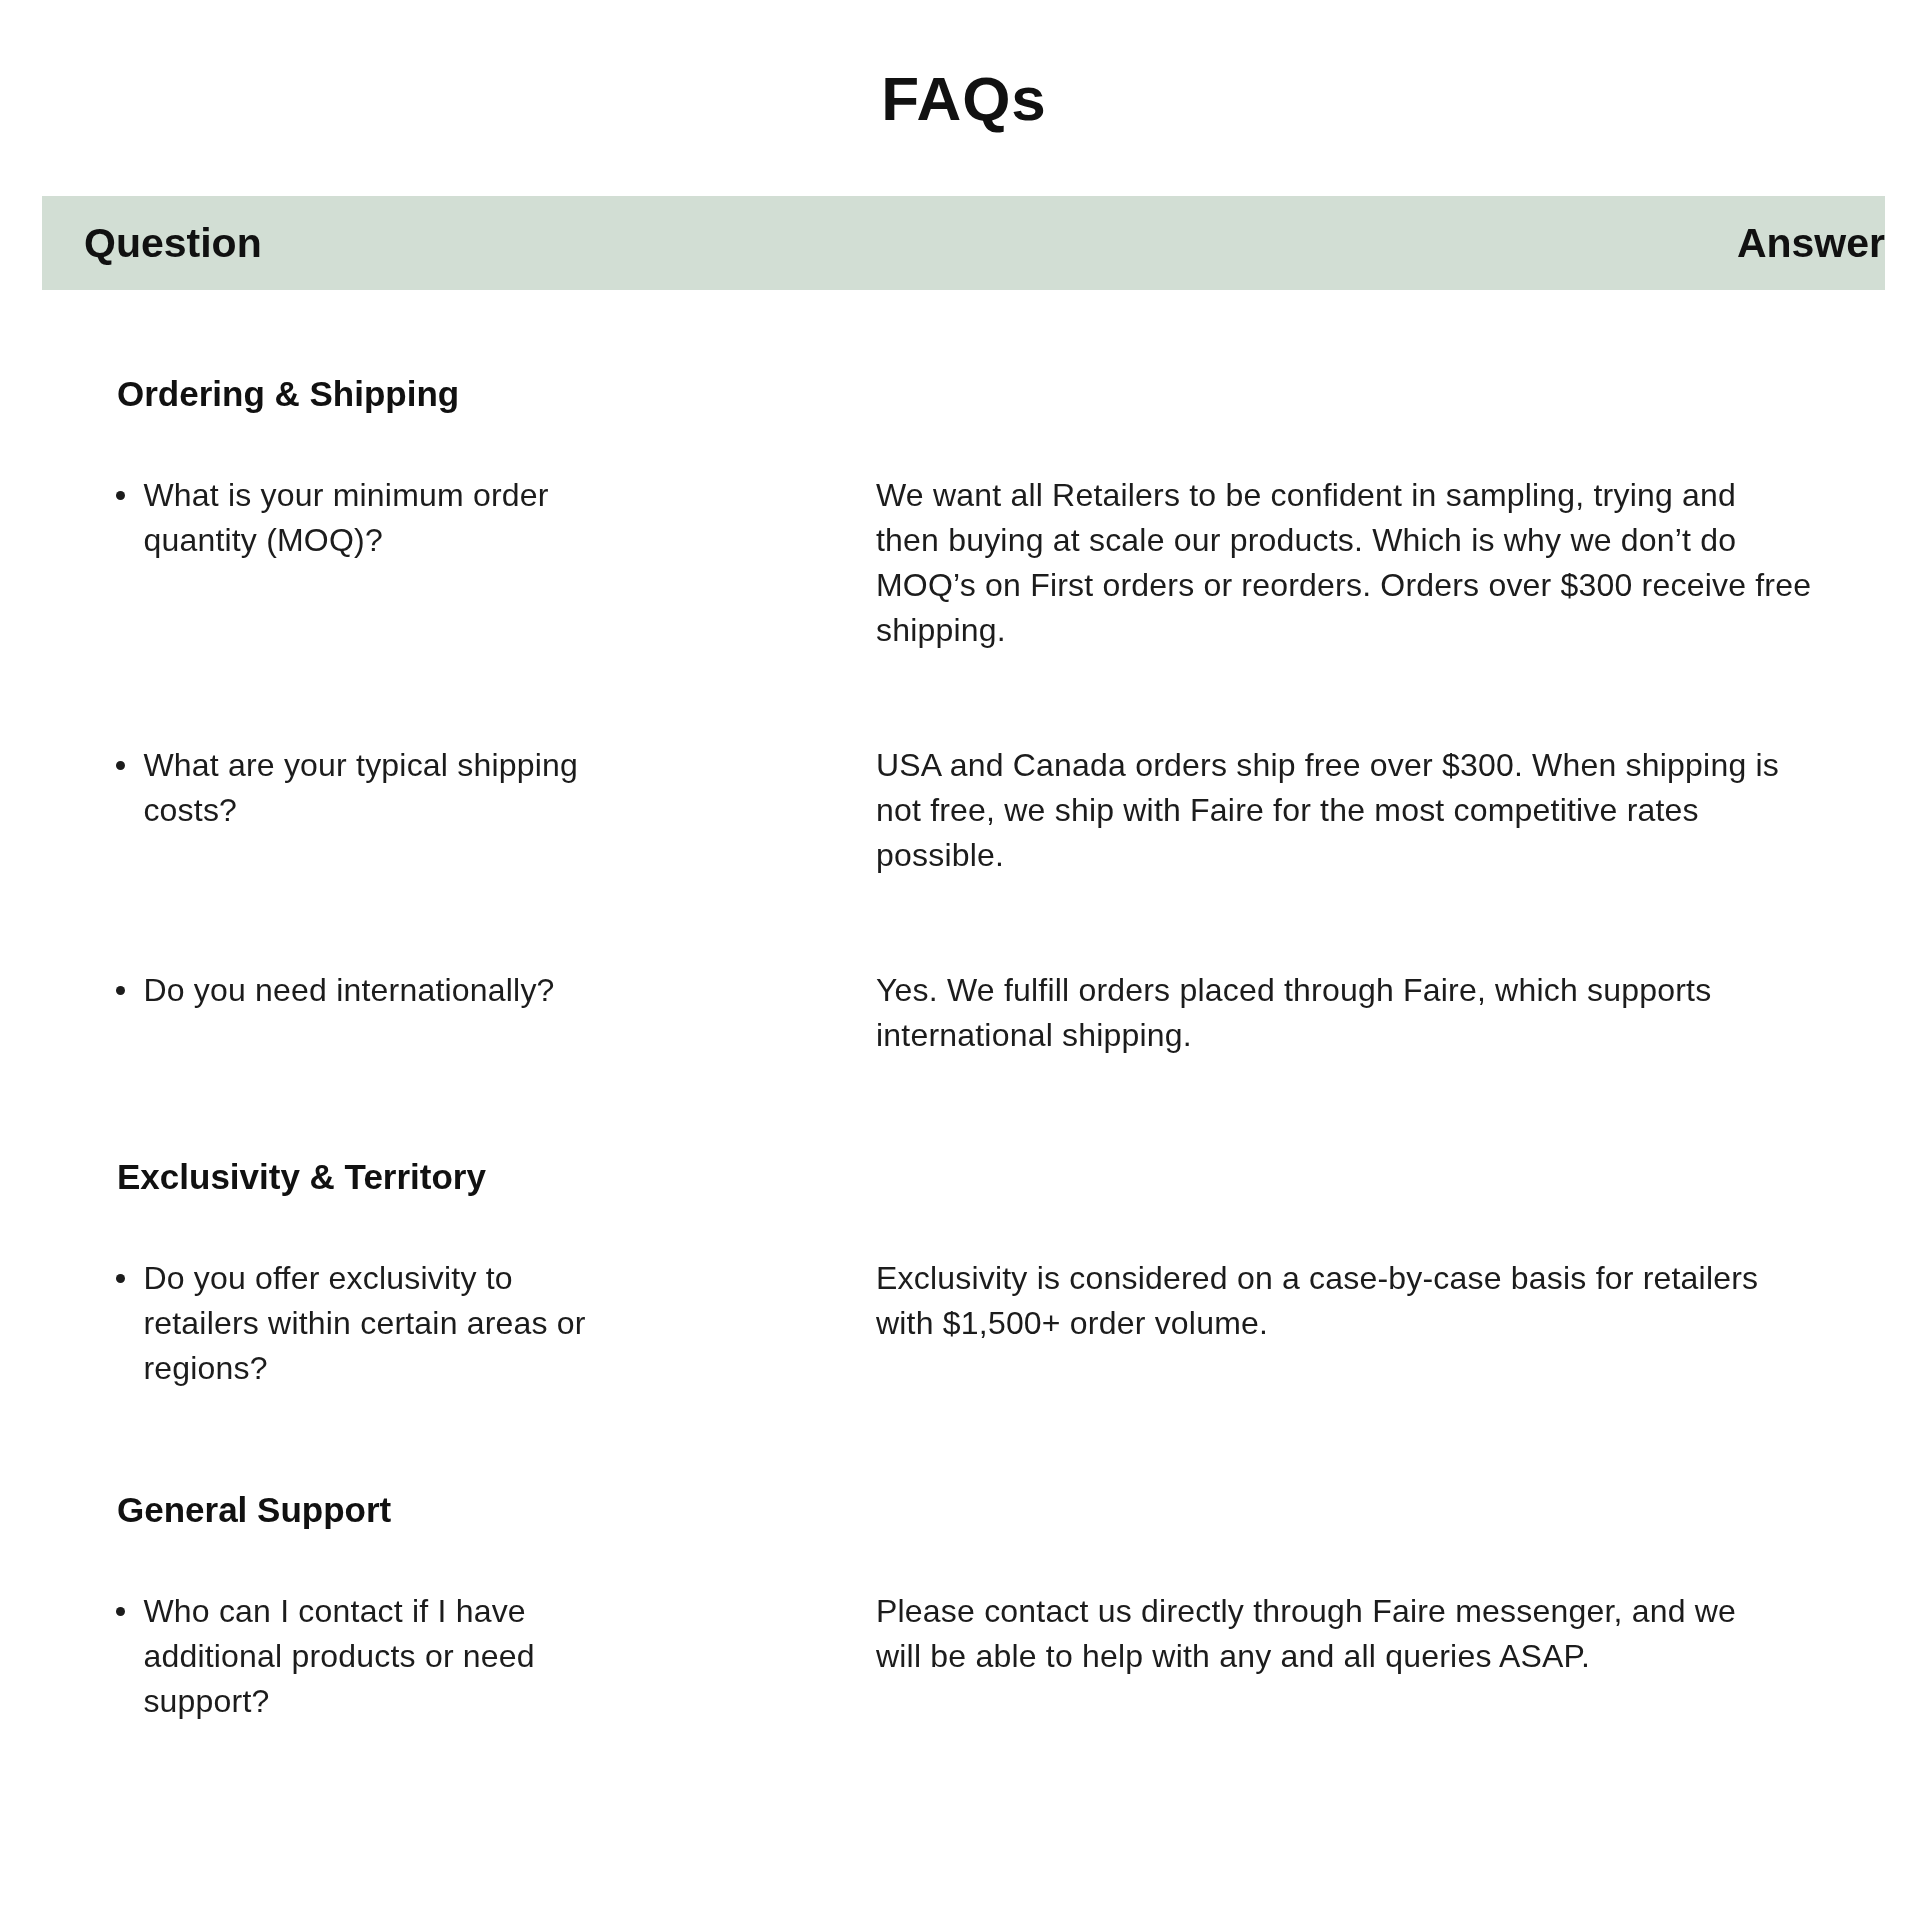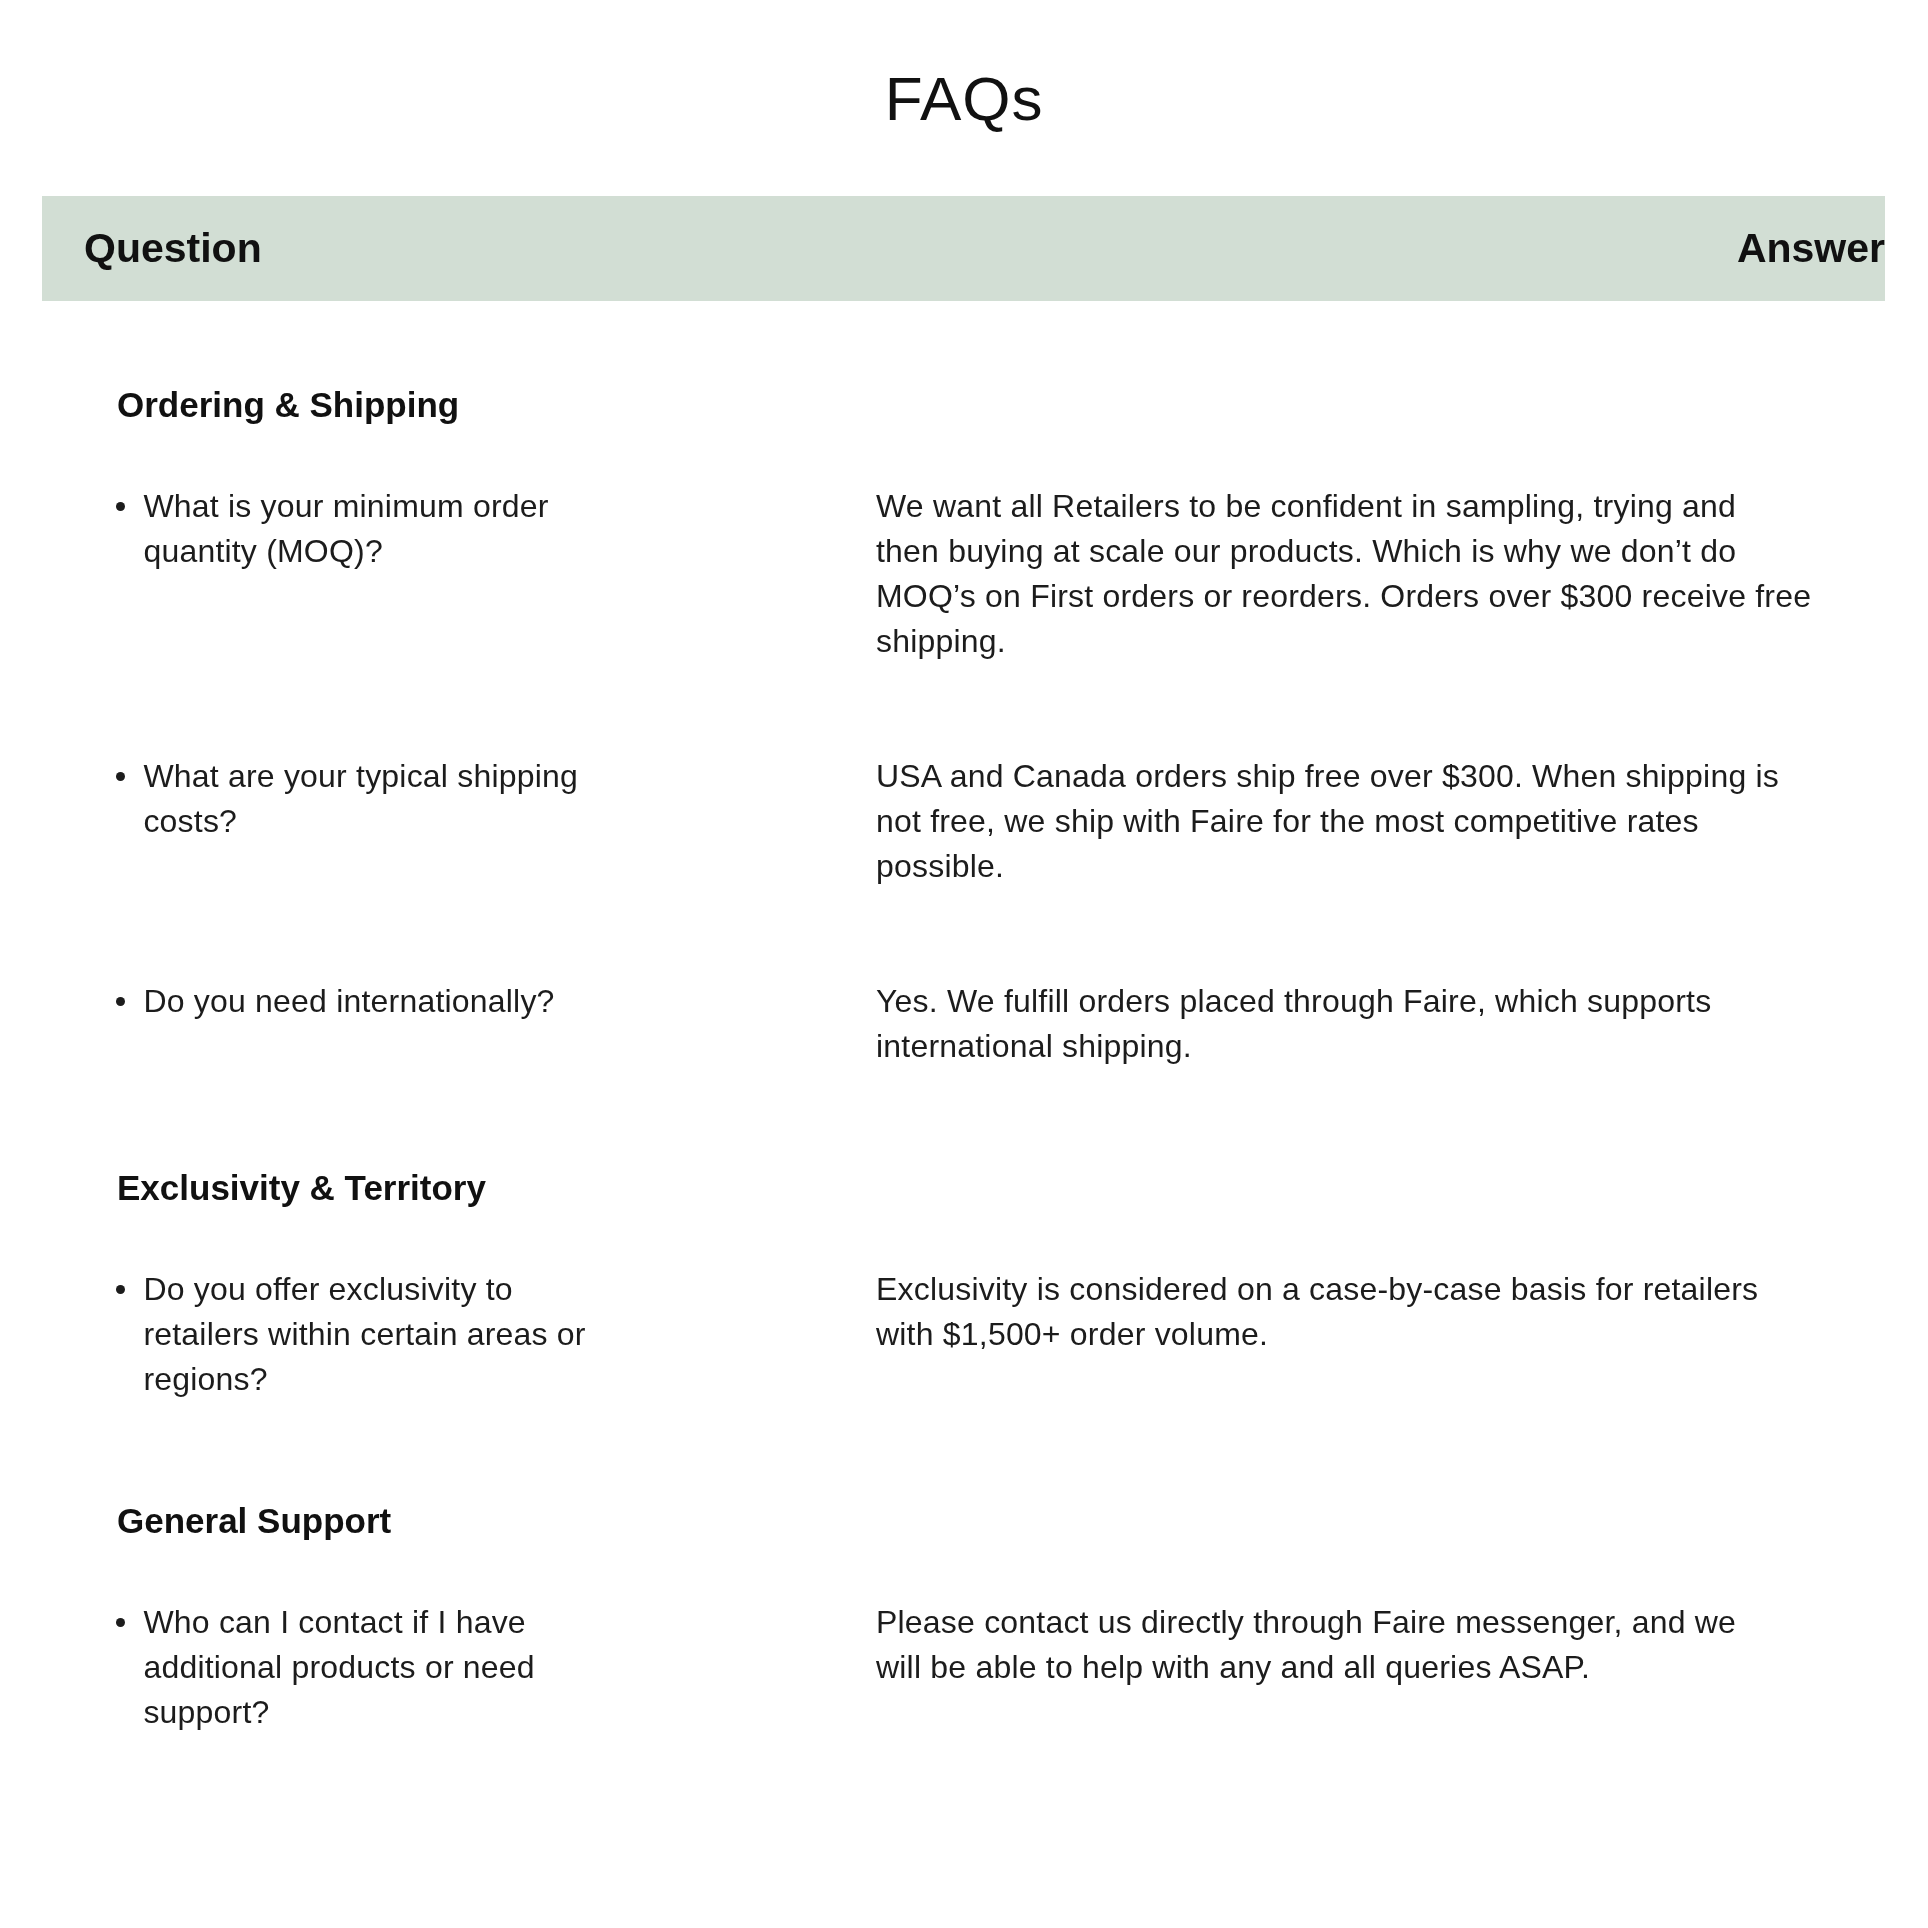--- a/index.html
+++ b/index.html
@@ -14,28 +14,28 @@
     width: 1928px;
     height: 1928px;
     background: #ffffff;
     overflow: hidden;
   }
   .page-title {
     margin: 0;
     padding-top: 68px;
     text-align: center;
     font-size: 62px;
-    font-weight: 400;
+    font-weight: 700;
     letter-spacing: 0.9px;
     color: #111111;
     line-height: 1;
   }
   .header-bar {
     margin: 66px 43px 0 42px;
-    height: 105px;
+    height: 94px;
     background: #d2ded4;
     display: grid;
     grid-template-columns: 711px 1fr;
     align-items: center;
     padding-left: 42px;
     box-sizing: border-box;
   }
   .header-cell {
     font-size: 41px;
     font-weight: 700;

